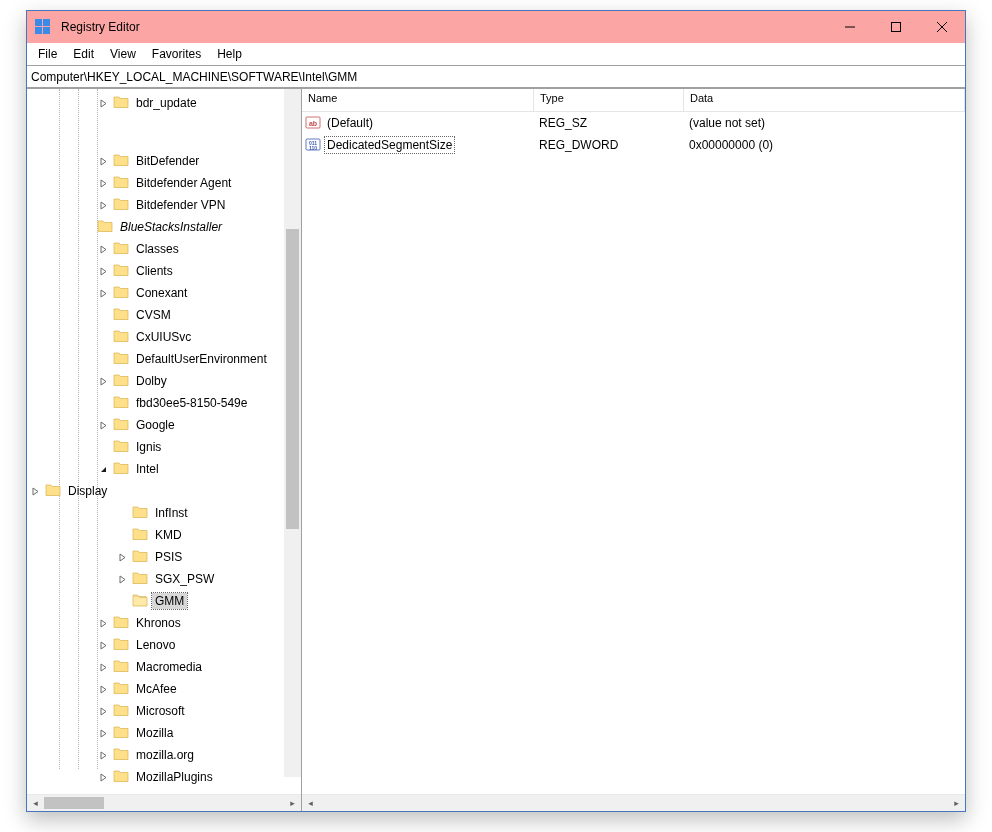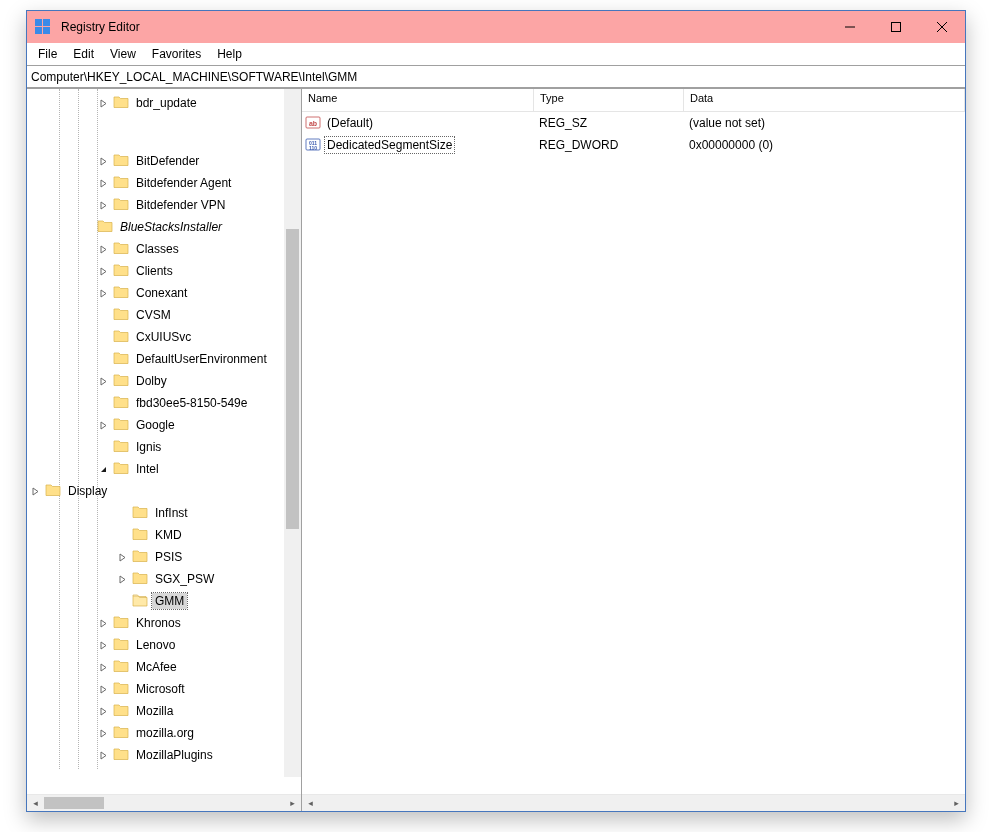--- a/index.html
+++ b/index.html
@@ -498,20 +498,31 @@
             <div class="tree-node" style="padding-left: 68px;">
               <span class="expander closed">
                 <svg width="9" height="9" viewBox="0 0 9 9">
                   <path d="M2 1 L7 4.5 L2 8 Z" fill="none" stroke="#6a6a6a" stroke-width="1"></path>
                 </svg>
               </span>
               <span><svg class="folder-icon" viewBox="0 0 16 14">
                   <path d="M1 2 L6 2 L7.5 3.5 L15 3.5 L15 12.5 L1 12.5 Z" fill="#ffe08a" stroke="#d9b24a" stroke-width="0.7"></path>
                 </svg></span>
               <span class="tree-label">Lenovo</span>
+            </div>
+            <div class="tree-node" style="padding-left: 68px;">
+              <span class="expander closed">
+                <svg width="9" height="9" viewBox="0 0 9 9">
+                  <path d="M2 1 L7 4.5 L2 8 Z" fill="none" stroke="#6a6a6a" stroke-width="1"></path>
+                </svg>
+              </span>
+              <span><svg class="folder-icon" viewBox="0 0 16 14">
+                  <path d="M1 2 L6 2 L7.5 3.5 L15 3.5 L15 12.5 L1 12.5 Z" fill="#ffe08a" stroke="#d9b24a" stroke-width="0.7"></path>
+                </svg></span>
+              <span class="tree-label">Macromedia</span>
             </div>
             <div class="tree-node" style="padding-left: 68px;">
               <span class="expander closed">
                 <svg width="9" height="9" viewBox="0 0 9 9">
                   <path d="M2 1 L7 4.5 L2 8 Z" fill="none" stroke="#6a6a6a" stroke-width="1"></path>
                 </svg>
               </span>
               <span><svg class="folder-icon" viewBox="0 0 16 14">
                   <path d="M1 2 L6 2 L7.5 3.5 L15 3.5 L15 12.5 L1 12.5 Z" fill="#ffe08a" stroke="#d9b24a" stroke-width="0.7"></path>
                 </svg></span>

